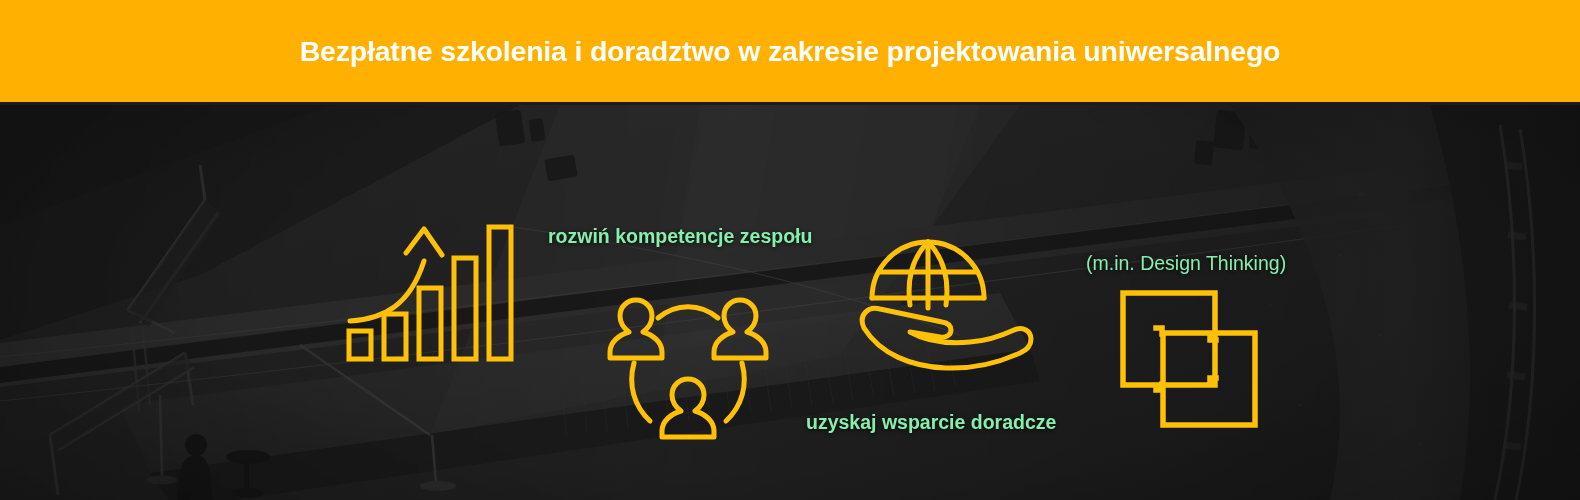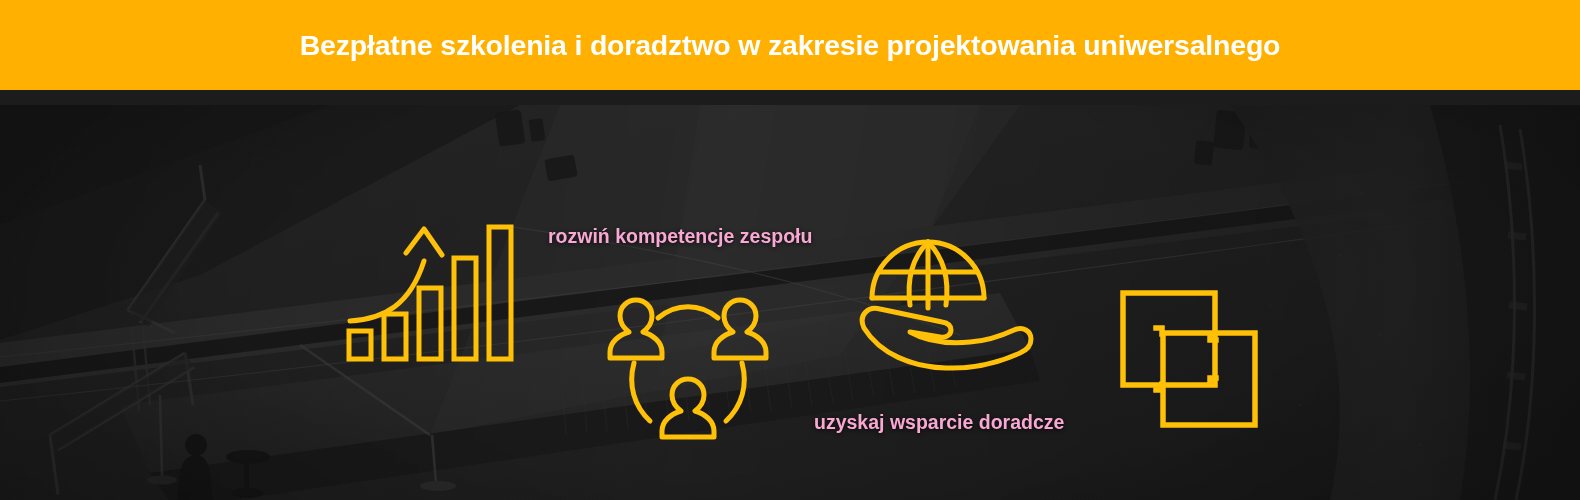--- a/index.html
+++ b/index.html
@@ -6,21 +6,21 @@
   html,body{margin:0;padding:0;}
   body{
     width:1580px;height:500px;overflow:hidden;
     font-family:"Liberation Sans","DejaVu Sans",sans-serif;
     background:#1c1c1c;
   }
   .banner{position:relative;width:1580px;height:500px;overflow:hidden;}
 
   
   .header-band{
-    position:absolute;left:0;top:0;width:1580px;height:90px;
+    position:absolute;left:0;top:0;width:1580px;height:102px;
     background:#ffb000;
     display:flex;align-items:center;justify-content:center;
     z-index:6;
   }
   .header-title{
     color:#ffffff;font-size:28.5px;font-weight:bold;
     letter-spacing:-0.2px;white-space:nowrap;
     text-align:center;line-height:1;
   }
 
@@ -36,40 +36,40 @@
   }
   .vignette{
     position:absolute;inset:0;
     background:radial-gradient(ellipse 85% 120% at 50% 45%,rgba(0,0,0,0) 40%,rgba(0,0,0,.45) 100%);
   }
 
   
   .content{position:absolute;left:0;top:105px;width:1580px;height:395px;z-index:5;}
 
   .label{
-    position:absolute;color:#f9a8d4;white-space:nowrap;
+    position:absolute;color:#86efac;white-space:nowrap;
     text-shadow:0 1px 4px rgba(0,0,0,.75);
   }
   .label.bold{font-weight:bold;font-size:19.5px;}
   .label.sub{font-weight:normal;font-size:19.5px;}
 
   .icon{position:absolute;}
   .icon svg{display:block;overflow:visible;}
 
   
   #icon-growth   {left:336px;top:108px;}
   #icon-team     {left:600px;top:185px;}
   #icon-support  {left:852px;top:115px;}
   #icon-methods  {left:1110px;top:180px;}
 
   #label-competence{left:548px;top:120px;}
   #label-methods   {left:1060px;top:118px;}
   #label-methods-2 {left:1086px;top:147px;}
   #label-advantage {left:256px;top:306px;}
-  #label-support   {left:806px;top:306px;margin-left:8px;}
+  #label-support   {left:806px;top:306px;}
 </style>
 </head>
 <body>
 
 <div class="banner">
 
   <div class="header-band">
     <div class="header-title">Bezpłatne szkolenia i doradztwo w zakresie projektowania uniwersalnego</div>
   </div>
 
@@ -285,18 +285,19 @@
           <path d="M106,55 L100,55 L100,49"></path>
           <path d="M46,105 L52,105 L52,99"></path>
           <path d="M106,93 L100,93 L100,99"></path>
         </g>
       </svg>
     </div>
 
     <div class="label bold" id="label-competence">rozwiń kompetencje zespołu</div>
 
 
+    <div class="label sub" id="label-methods-2">(m.in. Design Thinking)</div>
 
 
     <div class="label bold" id="label-support">uzyskaj wsparcie doradcze</div>
 
   </div>
 </div>
 
 </body></html>

